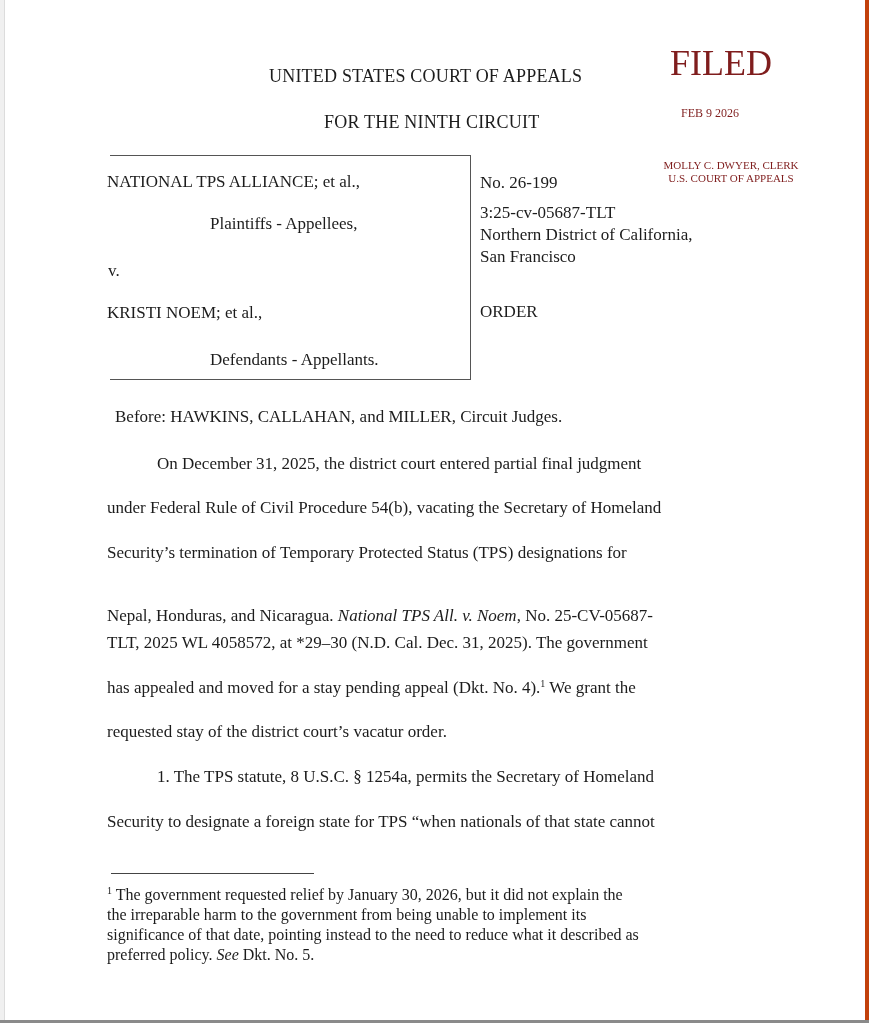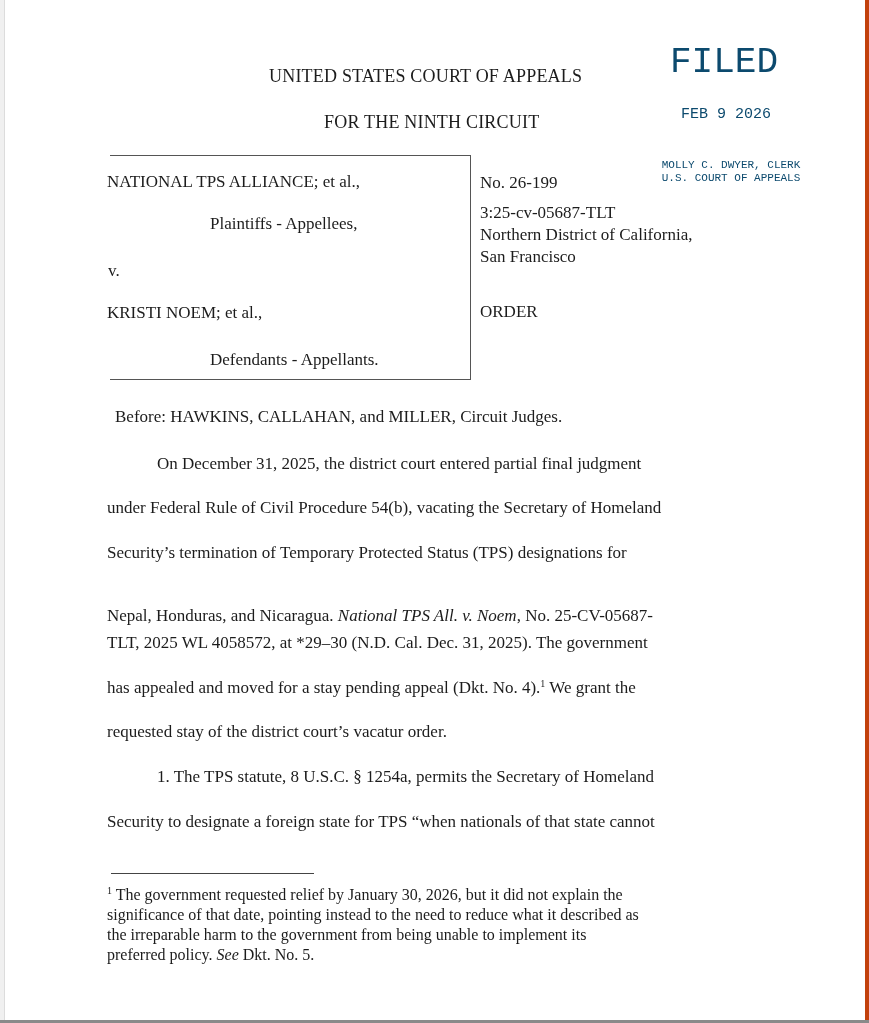--- a/index.html
+++ b/index.html
@@ -8,23 +8,23 @@
       background: #f0f0f0; position: relative;
       font-family: "Liberation Serif", serif; color: #1c1c1c;
     }
     .page {
       position: absolute; left: 4px; top: 0; width: 860px; height: 1020px;
       background: #ffffff; border-left: 1px solid #dcdcdc; border-right: 6px solid #c2410c;
     }
     .bottom-edge { position: absolute; left: 0; top: 1020px; width: 869px; height: 3px; background: #8a8a8a; }
     .abs { position: absolute; white-space: nowrap; }
     .court-line { font-size: 18px; letter-spacing: 0.2px; }
-    .stamp { font-family: Liberation Mono, monospace; color: #0c4a6e; }
+    .stamp { font-family: Liberation Serif, serif; color: #7f1d1d; }
     .filed { font-size: 36px; }
-    .filed-date { font-size: 15px; }
+    .filed-date { font-size: 12px; }
     .clerk { font-size: 11px; line-height: 13px; text-align: center; margin-top: 19px; }
     .caption-box {
       position: absolute; left: 105px; top: 155px; width: 360px; height: 223px;
       border-top: 1.5px solid #555; border-bottom: 1.5px solid #555; border-right: 1.5px solid #555;
     }
     .cap { font-size: 17px; }
     .right-cap { font-size: 17px; line-height: 22px; }
     .body-line { font-size: 17px; }
     .fn-rule { position: absolute; left: 106px; top: 873px; width: 203px; height: 1px; background: #444; }
     .fn { font-size: 16px; line-height: 20px; }
@@ -72,18 +72,18 @@
   <div class="abs body-line" style="left:102px; top:633px;">TLT, 2025 WL 4058572, at *29–30 (N.D. Cal. Dec. 31, 2025). The government</div>
   <div class="abs body-line" style="left:102px; top:678px;"><span>has appealed and moved for a stay pending appeal (Dkt. No. 4).</span><sup>1</sup><span> We grant the</span></div>
   <div class="abs body-line" style="left:102px; top:722px;">requested stay of the district court’s vacatur order.</div>
 
   <div class="abs body-line" style="left:152px; top:767px;">1. The TPS statute, 8 U.S.C. § 1254a, permits the Secretary of Homeland</div>
   <div class="abs body-line" style="left:102px; top:812px;">Security to designate a foreign state for TPS “when nationals of that state cannot</div>
 
   <div class="fn-rule"></div>
   <div class="abs fn" style="left:102px; top:885px;">
     <div><sup>1</sup><span> The government requested relief by January 30, 2026, but it did not explain the</span></div>
+    <div>the irreparable harm to the government from being unable to implement its</div>
     <div>significance of that date, pointing instead to the need to reduce what it described as</div>
-    <div>the irreparable harm to the government from being unable to implement its</div>
     <div><span>preferred policy. </span><em>See</em><span> Dkt. No. 5.</span></div>
   </div>
 </div>
 <div class="bottom-edge"></div>
 
 </body></html>

